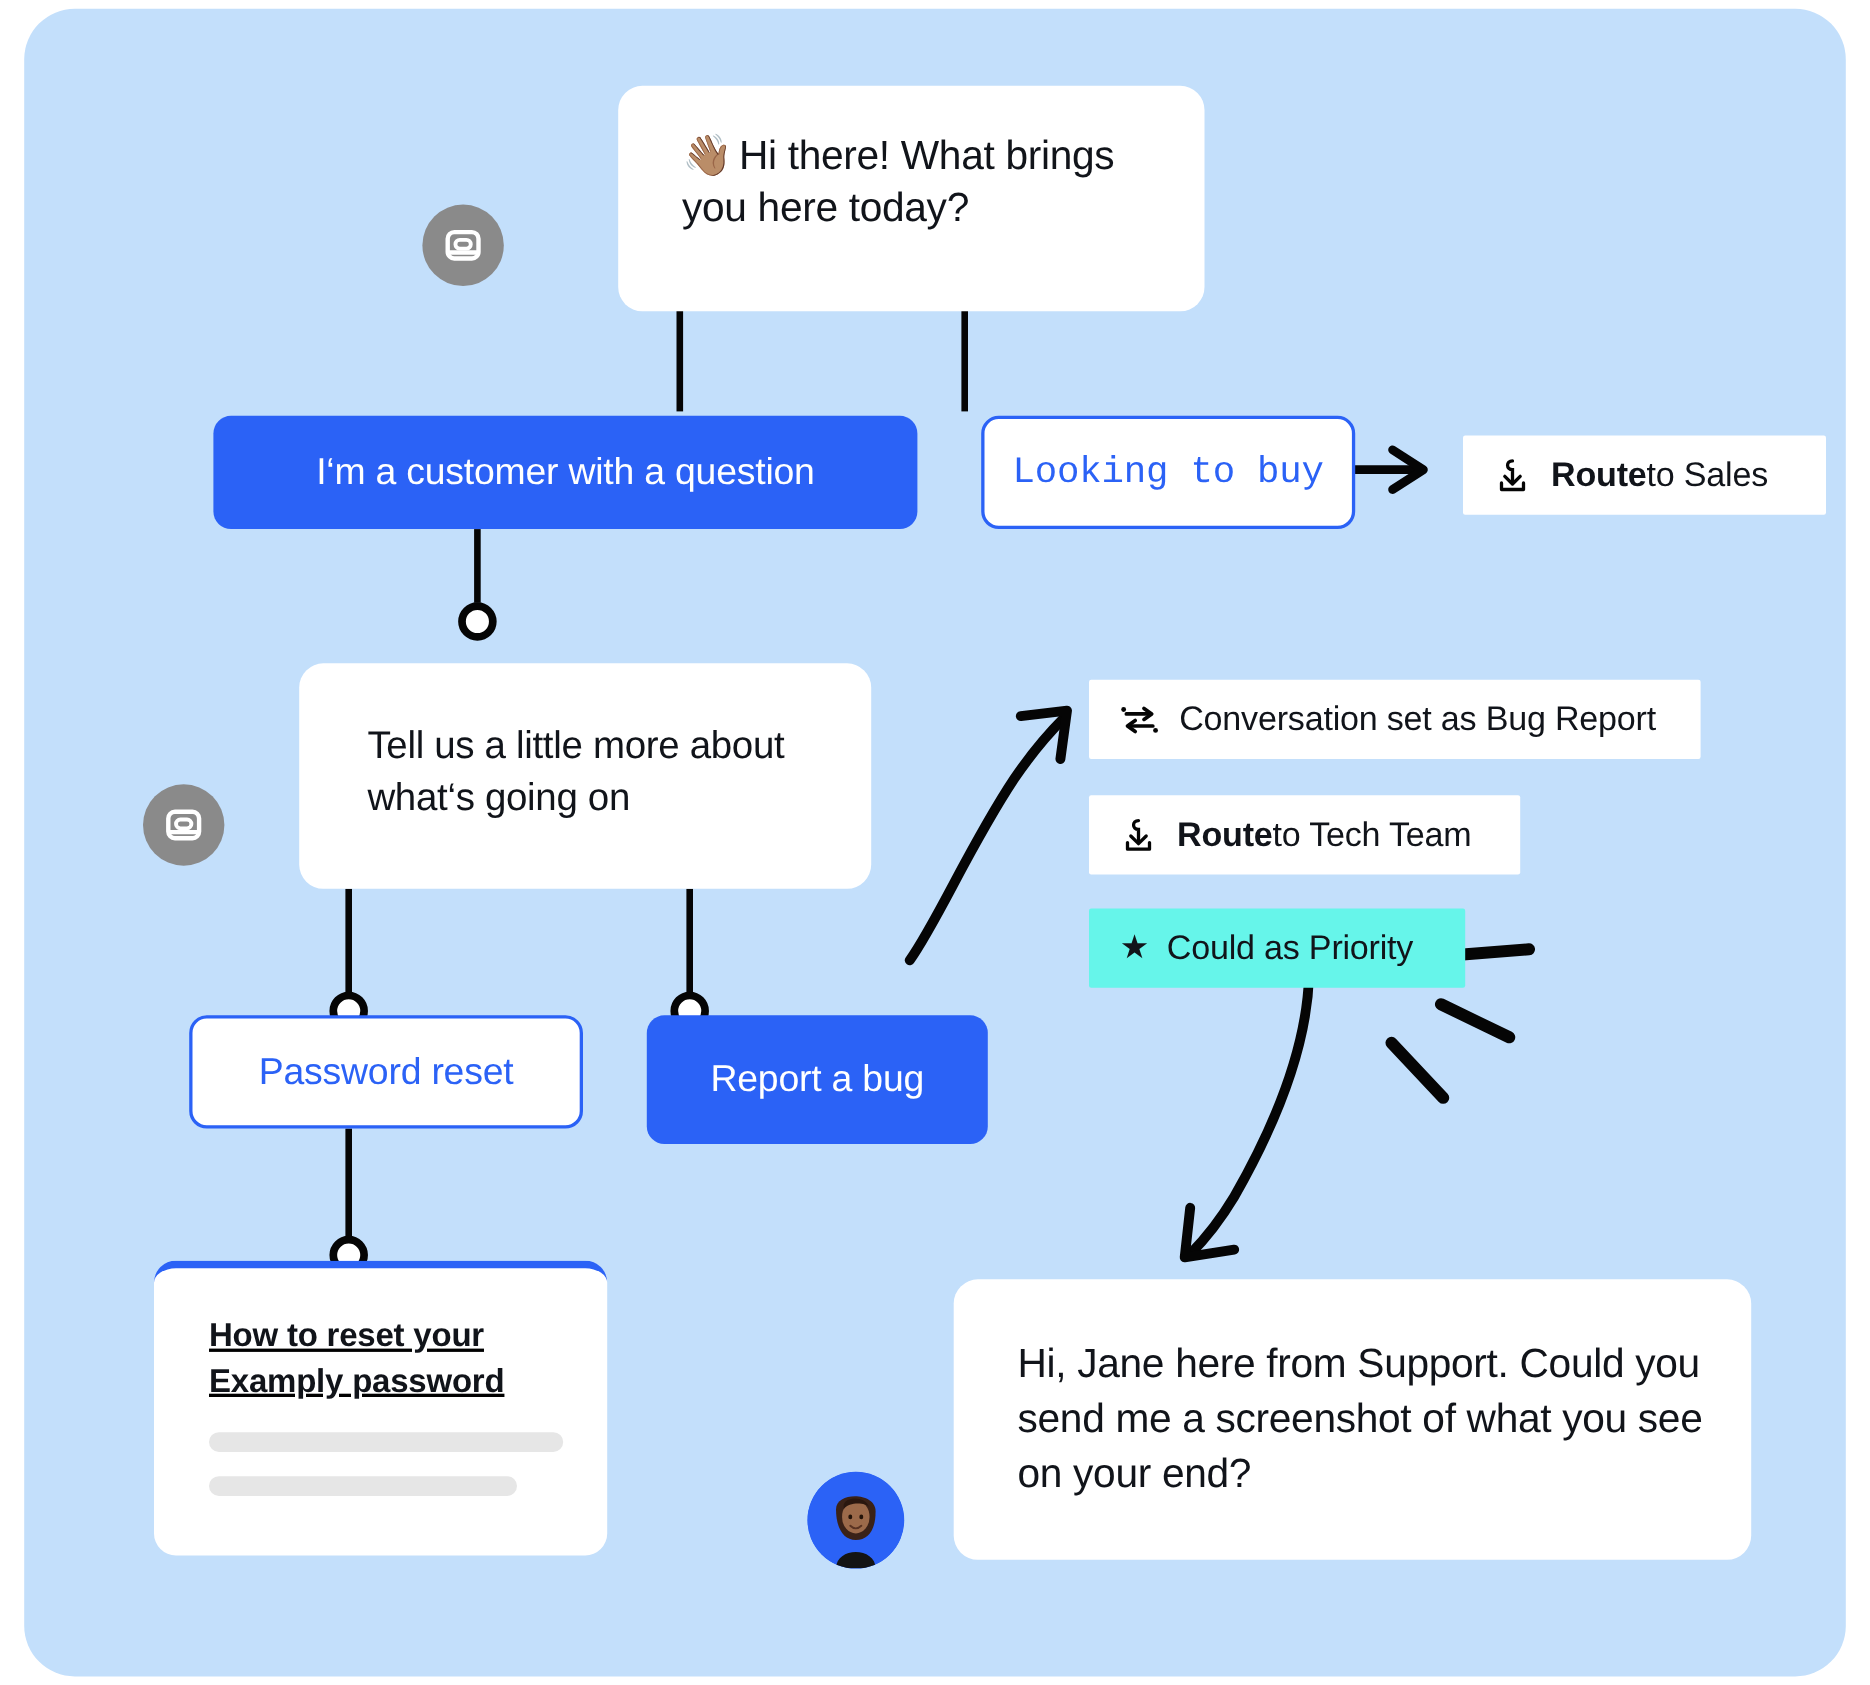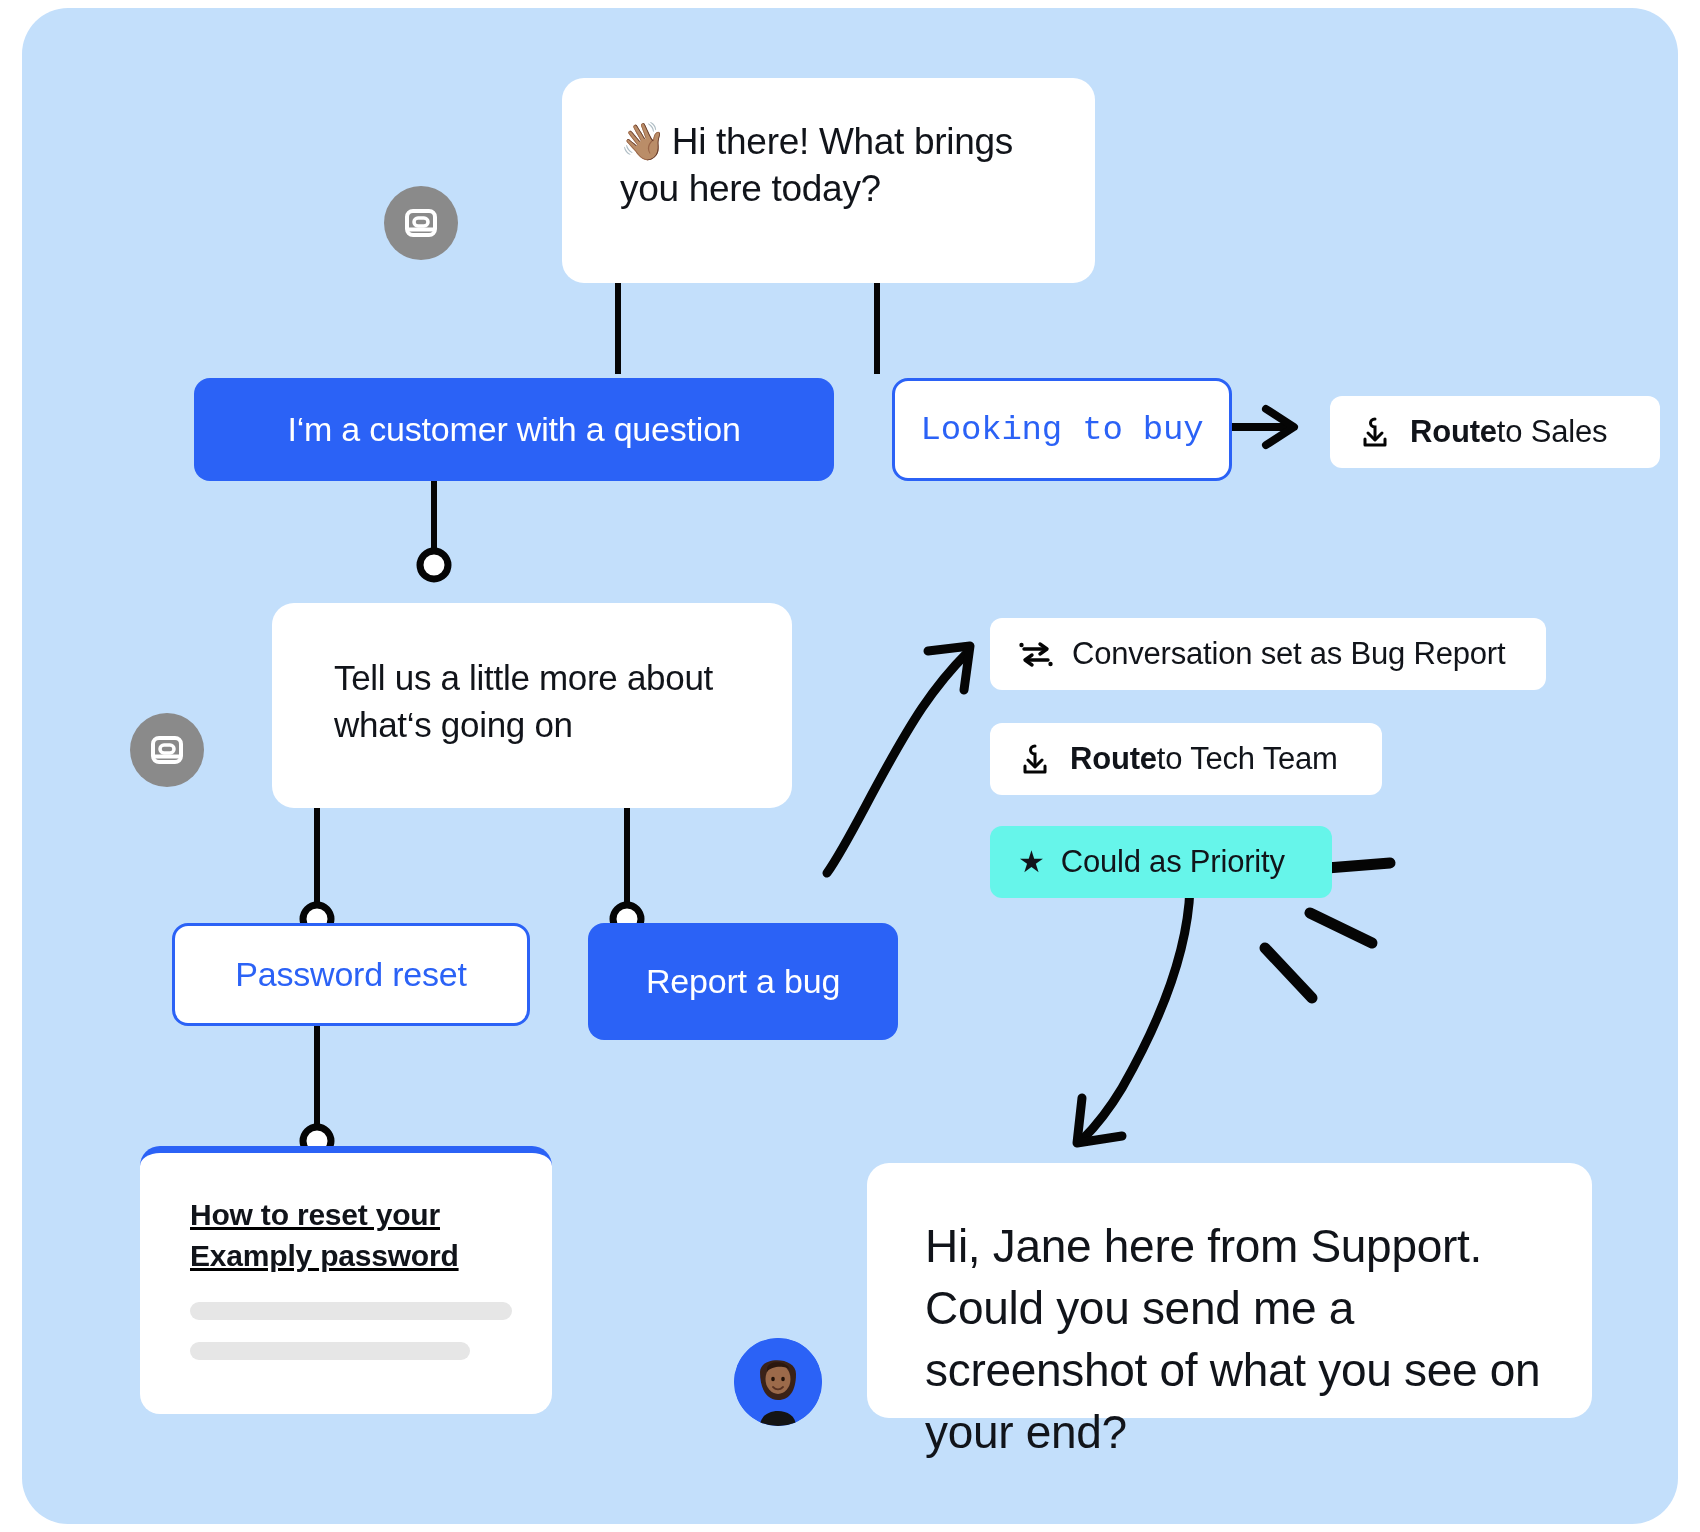--- a/index.html
+++ b/index.html
@@ -57,21 +57,21 @@
     width: 520px; height: 205px;
     padding: 52px 0 0 62px;
     font-size: 35px;
     line-height: 1.34;
     letter-spacing: -0.3px;
   }
   .bubble-support {
     left: 845px; top: 1155px;
     width: 725px; height: 255px;
     padding: 52px 13px 0 58px;
-    font-size: 46px;
+    font-size: 37px;
     line-height: 1.35;
     letter-spacing: -0.3px;
   }
   .wave-emoji { font-size: 37px; margin-right: 6px; }
 
   
   .btn {
     box-sizing: border-box;
     border-radius: 16px;
     display: flex;
@@ -93,21 +93,21 @@
   }
   .btn-customer { left: 140px; top: 370px; width: 640px; height: 103px; }
   .btn-buy      { left: 838px; top: 370px; width: 340px; height: 103px; font-family: Liberation Mono, monospace; }
   .btn-pwd      { left: 118px; top: 915px; width: 358px; height: 103px; }
   .btn-bug      { left: 534px; top: 915px; width: 310px; height: 117px; }
 
   
   .chip {
     box-sizing: border-box;
     background: #ffffff;
-    border-radius: 12px;
+    border-radius: 2px;
     height: 72px;
     display: flex;
     align-items: center;
     padding: 0 28px;
     font-size: 31px;
     letter-spacing: -0.2px;
     color: #11141a;
     white-space: nowrap;
   }
   .chip .chip-icon { display:flex; align-items:center; margin-right: 18px; }

